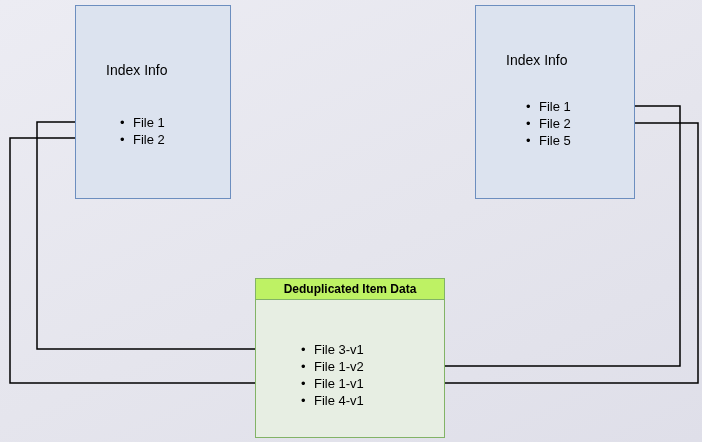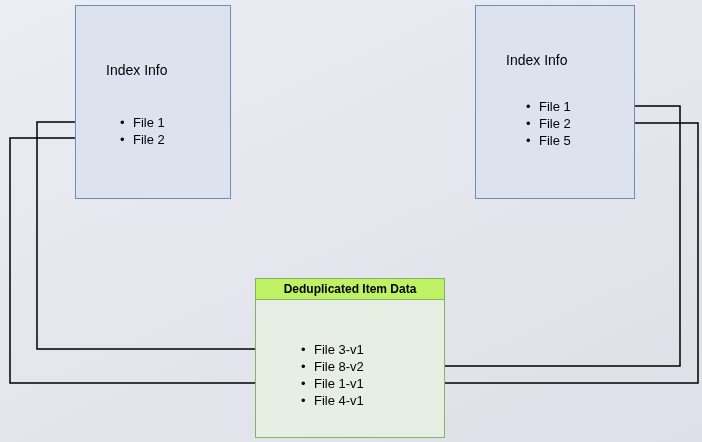--- a/index.html
+++ b/index.html
@@ -114,21 +114,21 @@
     <div class="box-header">
       <span>Deduplicated Item Data</span>
     </div>
     <div class="file-list">
       <div class="item">
         <span class="bullet">•</span>
         <span class="item-label">File 3-v1</span>
       </div>
       <div class="item">
         <span class="bullet">•</span>
-        <span class="item-label">File 8-v2</span>
+        <span class="item-label">File 1-v2</span>
       </div>
       <div class="item">
         <span class="bullet">•</span>
         <span class="item-label">File 1-v1</span>
       </div>
       <div class="item">
         <span class="bullet">•</span>
         <span class="item-label">File 4-v1</span>
       </div>
     </div>

